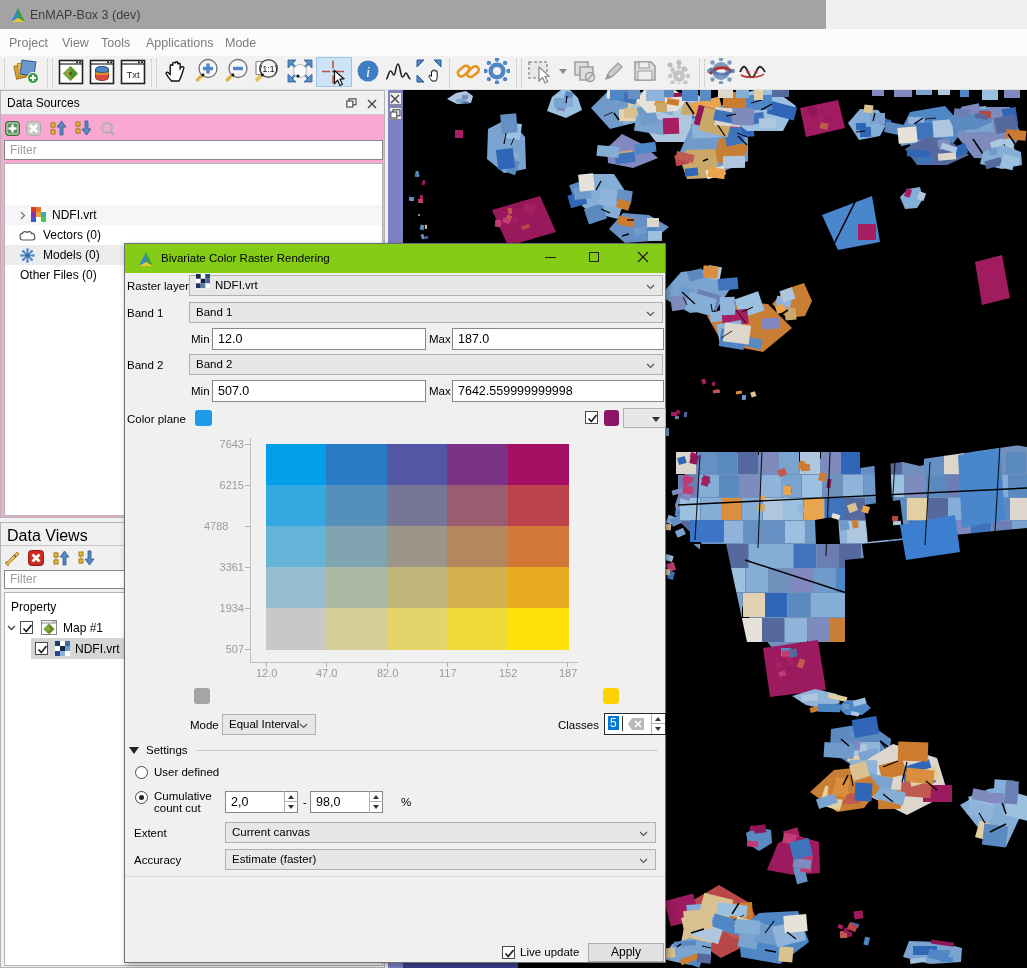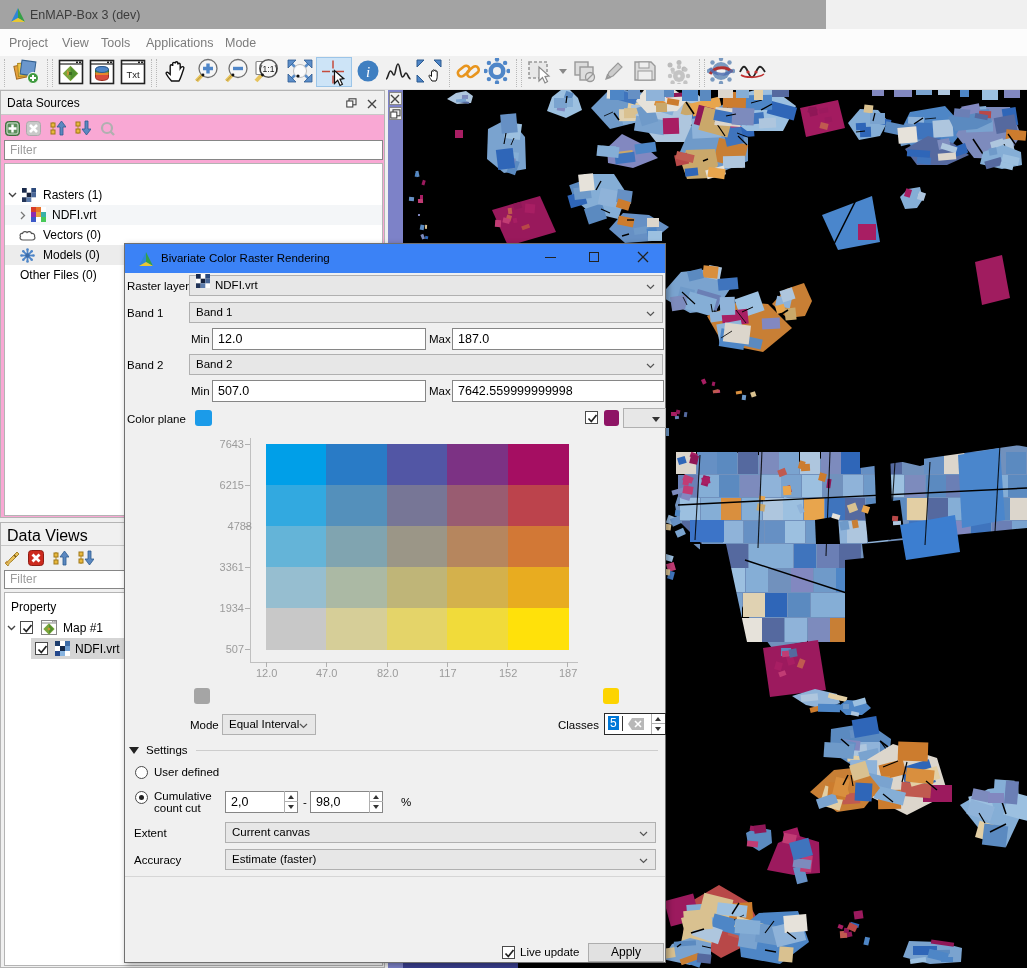--- a/index.html
+++ b/index.html
@@ -777,35 +777,20 @@
         <rect x="1" y="2" width="4" height="4" fill="#e8b83c" stroke="#a07818"></rect>
         <rect x="1" y="9" width="4" height="4" fill="#e8b83c" stroke="#a07818"></rect>
         <path d="M10 1v8h-3l4.5 6L16 9h-3V1z" fill="#5b88c0" stroke="#2c5a8f" stroke-width="0.8"></path>
       </svg></div>
   <div class="abs" style="left:99px;top:30px"><svg width="15" height="15" viewBox="0 0 15 15" style="">
         <circle cx="7" cy="7" r="5" fill="none" stroke="#b0b0b0" stroke-width="2.2"></circle>
         <line x1="10.5" y1="10.5" x2="14" y2="14" stroke="#b0b0b0" stroke-width="2.4"></line>
       </svg></div>
   <div class="abs" style="left:3px;top:49px;width:379px;height:20px;background:#fff;border:1px solid #868686;line-height:18px;padding-left:5px;color:#9c9c9c">Filter</div>
   <div class="abs" style="left:3px;top:72px;width:379px;height:353px;background:#fff;border:1px solid #b4b4b4">
-    <div class="abs" style="left:0;top:21px;width:377px;height:20px">
-      <svg class="abs" width="9" height="6" viewBox="0 0 9 6" style="left:3px;top:7px">
-          <path d="M1 1l3.5 3.5L8 1" fill="none" stroke="#444" stroke-width="1.4"></path>
-        </svg>
-      <span class="abs" style="left:17px;top:3px"><svg width="14" height="14" viewBox="0 0 14 14" style="">
-            <rect width="14" height="14" fill="#fff"></rect>
-            <rect x="0" y="0" width="4.7" height="4.7" fill="#1a2a4a"></rect>
-            <rect x="9.3" y="0" width="4.7" height="4.7" fill="#2c4a7c"></rect>
-            <rect x="4.7" y="4.7" width="4.6" height="4.6" fill="#16213c"></rect>
-            <rect x="9.3" y="4.7" width="4.7" height="4.6" fill="#4a6898"></rect>
-            <rect x="0" y="9.3" width="4.7" height="4.7" fill="#223458"></rect>
-            <rect x="4.7" y="9.3" width="4.6" height="4.7" fill="#5c7cac"></rect>
-          </svg></span>
-      <span class="abs" style="left:38px;top:3px">Rasters (1)</span>
-    </div>
     <div class="abs" style="left:0;top:41px;width:377px;height:20px;background:#f4f6f8">
       <svg class="abs" width="6" height="9" viewBox="0 0 6 9" style="left:15px;top:6px">
           <path d="M1 1l3.5 3.5L1 8" fill="none" stroke="#777" stroke-width="1.3"></path>
         </svg>
       <span class="abs" style="left:26px;top:2px"><svg width="15" height="15" viewBox="0 0 15 15" style="">
             <rect width="15" height="15" fill="#fff"></rect>
             <rect x="0" y="0" width="5" height="5" fill="#d83c28"></rect>
             <rect x="5" y="0" width="5" height="5" fill="#e8742c"></rect>
             <rect x="0" y="5" width="5" height="5" fill="#8c2cb0"></rect>
             <rect x="5" y="5" width="5" height="5" fill="#e8a43c"></rect>
@@ -912,21 +897,21 @@
             <rect x="10" y="5" width="5" height="5" fill="#6c9cd0"></rect>
             <rect x="0" y="10" width="5" height="5" fill="#24488c"></rect>
             <rect x="5" y="10" width="5" height="5" fill="#88b4e0"></rect>
           </svg></span>
       <span class="abs" style="left:70px;top:4px">NDFI.vrt</span>
     </div>
   </div>
 </div>
 
 <div class="abs" style="left:124px;top:243px;width:542px;height:720px;background:#f0f0f0;border:1px solid #707070;box-shadow:2px 2px 6px rgba(0,0,0,0.35)">
-  <div class="abs" style="left:0;top:0;width:540px;height:29px;background:#3b82f6">
+  <div class="abs" style="left:0;top:0;width:540px;height:29px;background:#84cc16">
     <span class="abs" style="left:13px;top:7px"><svg width="15" height="15" viewBox="0 0 15 15" style="">
           <polygon points="8,1 1,15 8,11" fill="#2f86d6"></polygon>
           <polygon points="8,1 8,11 15,15 11,7" fill="#35a048"></polygon>
           <polygon points="8,11 1,15 15,15" fill="#e8c832"></polygon>
         </svg></span>
     <span class="abs" style="left:36px;top:8px;font-size:11.5px">Bivariate Color Raster Rendering</span>
     <div class="abs" style="left:420px;top:13px;width:11px;border-top:1.5px solid #222"></div>
     <div class="abs" style="left:464px;top:8px;width:10px;height:10px;border:1.4px solid #222"></div>
     <svg class="abs" width="12" height="12" viewBox="0 0 12 12" style="left:512px;top:7px">
         <path d="M1 1l10 10M11 1L1 11" stroke="#222" stroke-width="1.3"></path>
@@ -1010,21 +995,21 @@
 <div class="abs" style="left:245px;top:608px;width:5px;height:0;border-top:1px solid #b0b0b0"></div>
 <div class="abs" style="left:245px;top:649px;width:5px;height:0;border-top:1px solid #b0b0b0"></div>
 <div class="abs" style="left:266px;top:662px;width:0;height:5px;border-left:1px solid #b0b0b0"></div>
 <div class="abs" style="left:326px;top:662px;width:0;height:5px;border-left:1px solid #b0b0b0"></div>
 <div class="abs" style="left:387px;top:662px;width:0;height:5px;border-left:1px solid #b0b0b0"></div>
 <div class="abs" style="left:447px;top:662px;width:0;height:5px;border-left:1px solid #b0b0b0"></div>
 <div class="abs" style="left:507px;top:662px;width:0;height:5px;border-left:1px solid #b0b0b0"></div>
 <div class="abs" style="left:567px;top:662px;width:0;height:5px;border-left:1px solid #b0b0b0"></div>
 <div class="tick" style="left:204px;top:438px;width:40px;text-align:right">7643</div>
 <div class="tick" style="left:204px;top:479px;width:40px;text-align:right">6215</div>
-<div class="tick" style="left:212px;top:520px;width:40px;text-align:right">4788</div>
+<div class="tick" style="left:204px;top:520px;width:40px;">4788</div>
 <div class="tick" style="left:204px;top:561px;width:40px;text-align:right">3361</div>
 <div class="tick" style="left:204px;top:602px;width:40px;text-align:right">1934</div>
 <div class="tick" style="left:212px;top:643px;width:32px;text-align:right">507</div>
 <div class="tick" style="left:256px;top:667px">12.0</div>
 <div class="tick" style="left:316px;top:667px">47.0</div>
 <div class="tick" style="left:377px;top:667px">82.0</div>
 <div class="tick" style="left:439px;top:667px">117</div>
 <div class="tick" style="left:499px;top:667px">152</div>
 <div class="tick" style="left:559px;top:667px">187</div>
 <div class="abs" style="left:194px;top:688px;width:16px;height:16px;border-radius:3px;background:#a5a5a5"></div>

